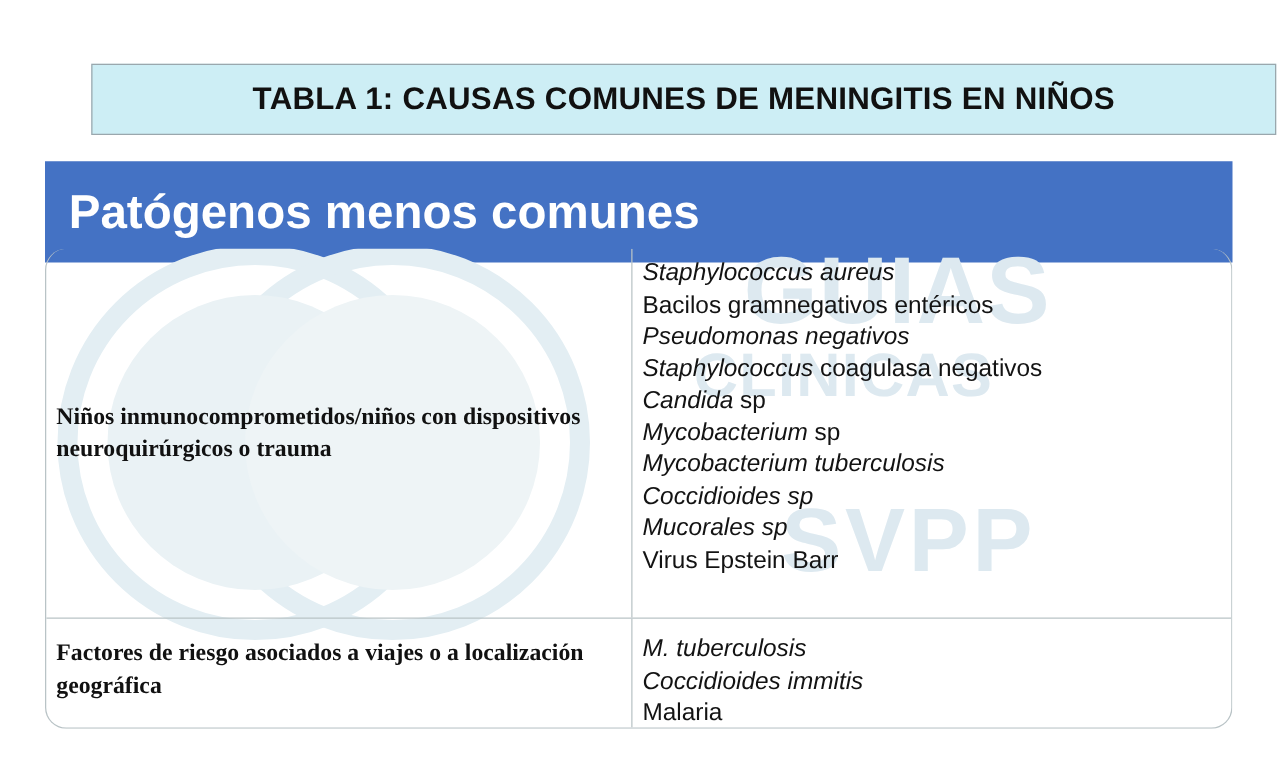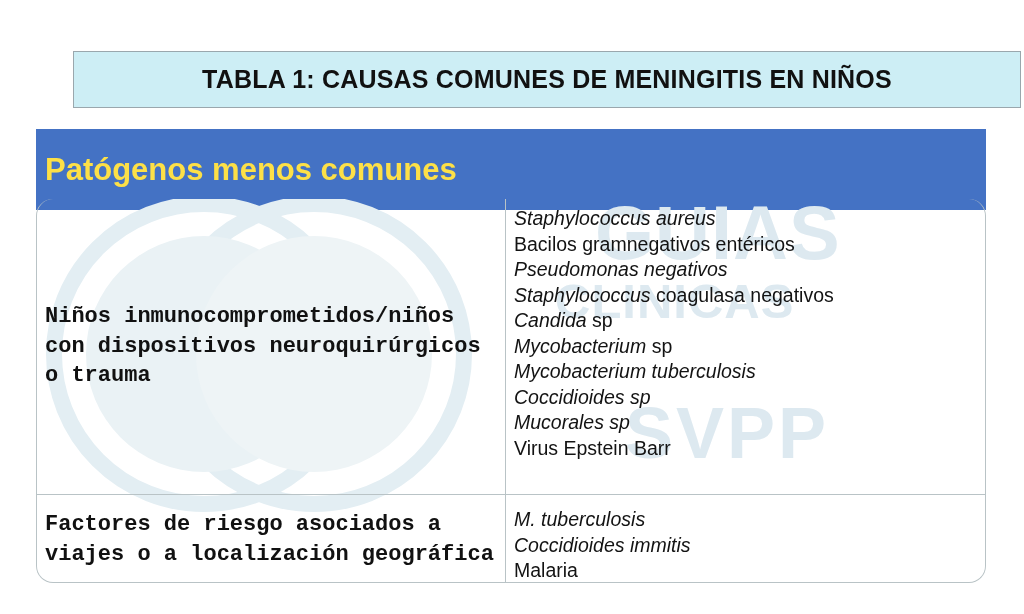--- a/index.html
+++ b/index.html
@@ -54,25 +54,25 @@
     left: 0;
     top: 0;
     width: 950px;
     height: 81px;
     background: #4472c4;
     box-sizing: border-box;
     display: flex;
     align-items: center;
   }
   #banner-text {
-    color: #fde047;
-    font-family: "Liberation Sans", sans-serif;
-    font-weight: bold;
-    font-size: 31px;
-    padding-left: 9px;
+    color: #ffffff;
+    font-family: "Liberation Sans", sans-serif;
+    font-weight: bold;
+    font-size: 38px;
+    padding-left: 19px;
     line-height: 1;
   }
 
   
   #table-body {
     position: absolute;
     left: 0;
     top: 70px;
     width: 950px;
     height: 384px;
@@ -130,23 +130,23 @@
     width: 469px;
     box-sizing: border-box;
     border-right: 1px solid #b9c3c6;
     display: flex;
     align-items: center;
     padding: 0 8px 0 8px;
   }
   #row-2 .cell-left { align-items: flex-start; padding-top: 15px; }
 
   .cell-left-text {
-    font-family: Liberation Mono, monospace;
-    font-weight: bold;
-    font-size: 22px;
+    font-family: Liberation Serif, serif;
+    font-weight: bold;
+    font-size: 19px;
     color: #111111;
     line-height: 1.35;
   }
 
   .cell-right {
     flex: 1;
     box-sizing: border-box;
     padding: 7px 0 0 8px;
   }
   #row-2 .cell-right { padding-top: 12px; }

